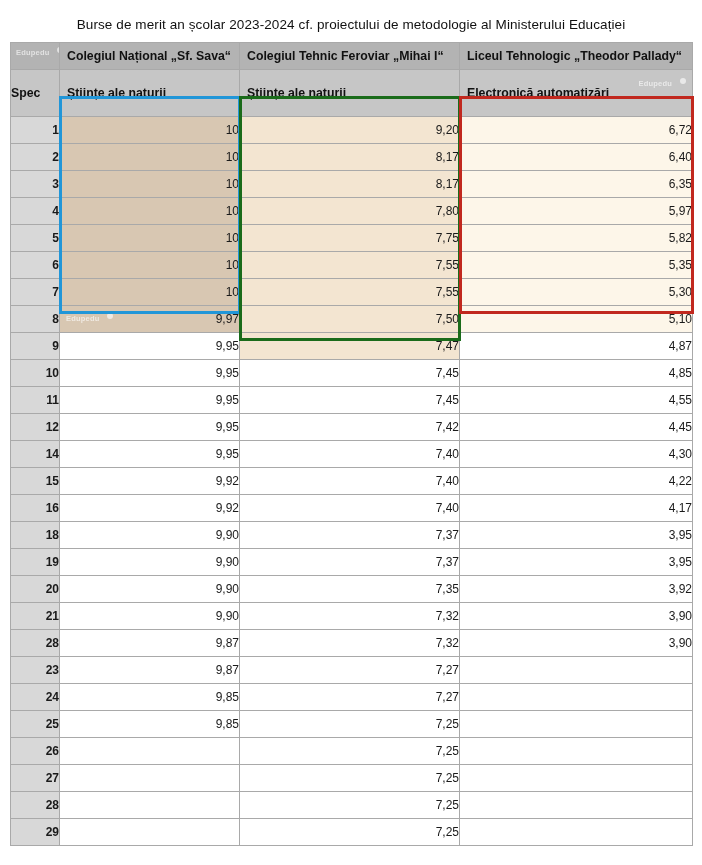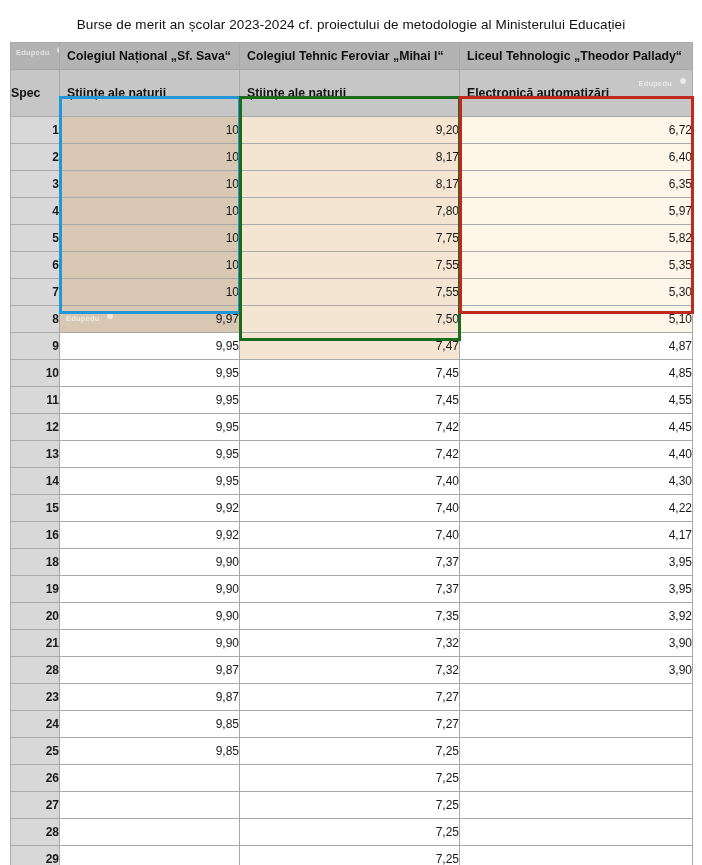--- a/index.html
+++ b/index.html
@@ -247,26 +247,20 @@
             <td class="val">7,45</td>
             <td class="val">4,55</td>
           </tr>
           <tr>
             <td class="rank">12</td>
             <td class="val">9,95</td>
             <td class="val">7,42</td>
             <td class="val">4,45</td>
           </tr>
           <tr>
-            <td class="rank">13</td>
-            <td class="val">9,95</td>
-            <td class="val">7,42</td>
-            <td class="val">4,40</td>
-          </tr>
-          <tr>
             <td class="rank">14</td>
             <td class="val">9,95</td>
             <td class="val">7,40</td>
             <td class="val">4,30</td>
           </tr>
           <tr>
             <td class="rank">15</td>
             <td class="val">9,92</td>
             <td class="val">7,40</td>
             <td class="val">4,22</td>

